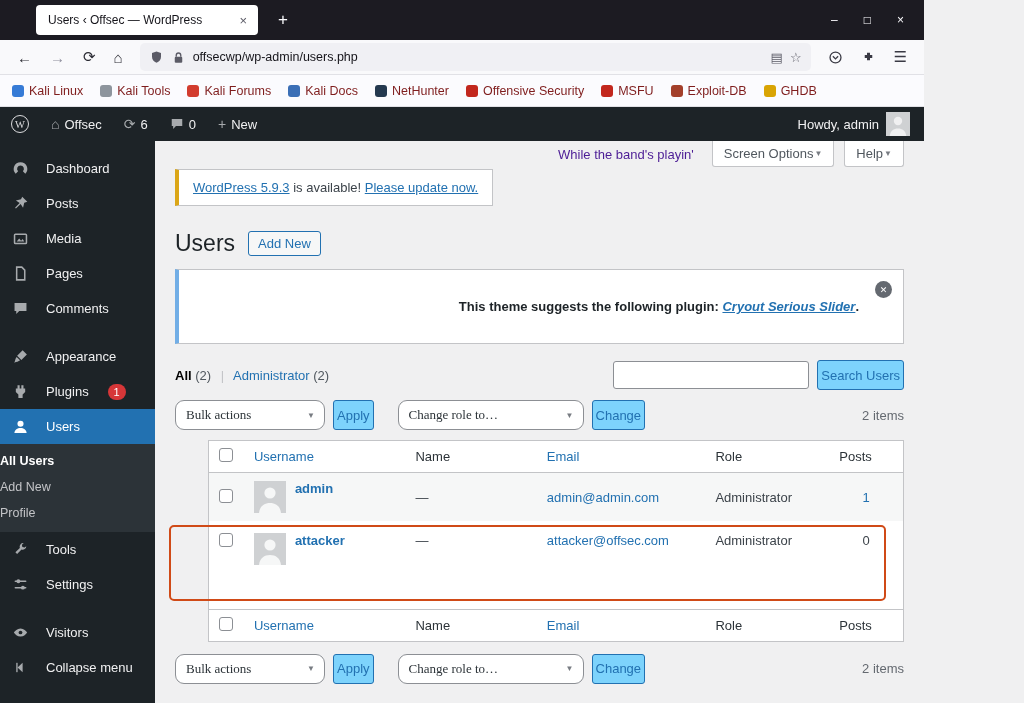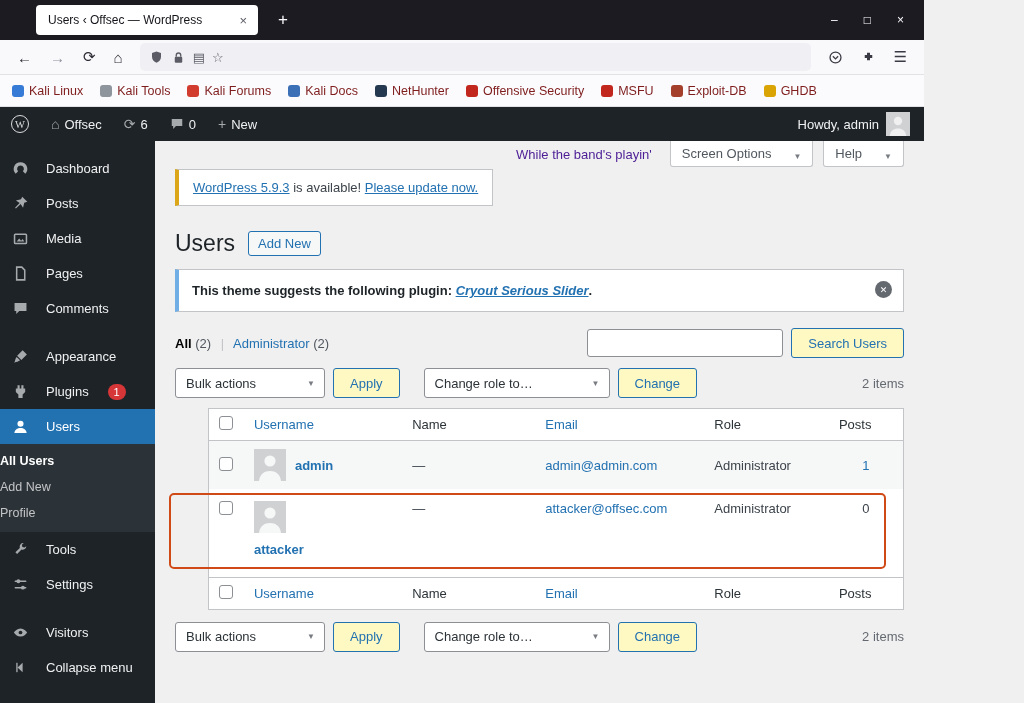--- a/index.html
+++ b/index.html
@@ -63,82 +63,82 @@
   .submenu { background:#2c3338; padding:4px 0 6px; }
   .submenu-item { padding:6px 12px 6px 0; color:#c3c4c7; font-size:12.5px; cursor:pointer; }
   .submenu-item.current { color:#fff; font-weight:bold; }
 
   .content { flex:1; position:relative; padding:0 20px; overflow:hidden; }
 
   .top-right { position:absolute; top:0; right:20px; display:flex; align-items:center; gap:10px; }
   .quote { color:#4c1d95; font-size:13px; margin-right:8px; }
   .screen-tab { background:#fff; border:1px solid #c3c4c7; border-top:none;
                 border-radius:0 0 3px 3px; color:#50575e; font-size:13px;
-                padding:5px 11px; display:flex; align-items:flex-end; gap:22px;
+                padding:5px 11px; display:flex; align-items:center; gap:1px;
                 font-family:inherit; cursor:pointer; }
   .caret { font-size:8px; color:#787c82; }
 
   a { color:#2271b1; text-decoration:none; cursor:pointer; }
   .update-nag { display:inline-block; margin-top:28px; background:#fff;
                 border:1px solid #c3c4c7; border-left:4px solid #dba617;
                 padding:10px 14px; font-size:13px; color:#3c434a; }
   .update-nag a { text-decoration:underline; }
 
   .title-row { margin-top:24px; display:flex; align-items:center; gap:13px; }
   .title-row h1 { margin:0; font-size:23px; font-weight:400; color:#1d2327; }
   .add-new { font-size:13px; padding:4px 9px; border:1px solid #2271b1; border-radius:3px;
              background:#f6f7f7; color:#2271b1; }
 
   .theme-notice { margin-top:12px; background:#fff; border:1px solid #c3c4c7;
                   border-left:4px solid #72aee6; padding:9px 44px 9px 13px;
                   position:relative; font-size:13px; color:#1d2327; }
-  .theme-notice p { margin:4px 0; }
+  .theme-notice p { margin:20px 0;text-align:right; }
   .theme-notice a { text-decoration:underline; }
   .plugin-link { font-style:italic; font-weight:bold; }
   .notice-sep { color:#3c434a; margin:0 3px; }
   .dismiss { position:absolute; top:11px; right:11px; width:17px; height:17px;
              border-radius:50%; background:#646970; color:#fff; font-size:9px;
              display:flex; align-items:center; justify-content:center; cursor:pointer; }
 
   .filter-row { margin-top:16px; display:flex; justify-content:space-between; align-items:center; }
   .filters { font-size:13px; color:#646970; }
   .filters .cur { color:#000; font-weight:bold; }
   .filters .count { color:#50575e; }
   .filters .bar { color:#c3c4c7; margin:0 6px; }
   .search-box { display:flex; align-items:center; gap:8px; }
   .search-box input { width:196px; height:28px; border:1px solid #8c8f94; border-radius:3px;
                       background:#fff; padding:0 8px; font-size:13px; font-family:inherit; }
-  .btn-secondary { background:#fef9c3; border:1px solid #2271b1; color:#2271b1;
-                   border-radius:3px; height:30px; padding:0 16px; font-size:13px;
+  .btn-secondary { background:#7dd3fc; border:1px solid #2271b1; color:#2271b1;
+                   border-radius:3px; height:30px; padding:0 3px; font-size:13px;
                    font-family:inherit; cursor:pointer; }
 
   .tablenav { margin-top:10px; display:flex; align-items:center; gap:8px; }
   .tablenav.bottom { margin-top:12px; }
-  .select { background:#fff; border:1px solid #8c8f94; border-radius:3px; height:30px;
+  .select { background:#fff; border:1px solid #8c8f94; border-radius:9px; height:30px;
             width:150px; display:inline-flex; align-items:center; justify-content:space-between;
-            padding:0 9px 0 10px; font-size:13px; color:#2c3338; cursor:pointer; }
+            padding:0 9px 0 10px; font-size:13px; color:#2c3338; cursor:pointer;font-family:Liberation Serif, serif; }
   .select.wide { width:186px; margin-left:16px; }
   .items-count { margin-left:auto; color:#646970; font-size:13px; }
 
   .table-wrap { margin-top:10px; position:relative;padding-left:33px; }
   table.users { width:100%; border-collapse:collapse; background:#fff;
                 border:1px solid #c3c4c7; font-size:13px; }
   table.users th { text-align:left; font-weight:400; color:#2c3338; padding:7px 10px; }
   thead th { border-bottom:1px solid #c3c4c7; }
   tfoot th { border-top:1px solid #c3c4c7; }
   table.users td { padding:8px 10px; color:#3c434a; vertical-align:middle; }
   tr.odd { background:#f6f7f7; }
   tr.row1 { height:48px; }
   tr.row2 { height:88px; }
   tr.row2 td { vertical-align:top; padding-top:12px; }
   .col-posts { text-align:center; }
   .checkbox { width:14px; height:14px; border:1px solid #8c8f94; border-radius:3px;
               background:#fff; display:inline-block; cursor:pointer; }
-  .user-cell { display:flex; align-items:center; gap:9px; }
-  tr.row2 .user-cell { align-items:flex-start;flex-direction:column; }
+  .user-cell { display:flex; align-items:flex-start; gap:9px; }
+  tr.row2 .user-cell { align-items:flex-start; }
   .avatar { width:32px; height:32px; flex:none; display:block; }
   .uname { font-weight:bold; }
   .annotation { position:absolute; left:-6px; top:85px; width:717px; height:76px;
                 border:2px solid #d04a17; border-radius:5px; pointer-events:none; z-index:4; }
 </style>
 </head>
 <body>
 
 <div class="screen">
 
@@ -165,20 +165,21 @@
         <svg class="mini" viewBox="0 0 20 20" fill="#5b5b66">
             <path d="M10 2l6 2v5c0 4-2.5 6.5-6 8-3.5-1.5-6-4-6-8V4z"></path>
           </svg>
       </span>
       <span>
         <svg class="mini" viewBox="0 0 20 20">
             <rect x="5" y="9" width="10" height="8" rx="1.5" fill="#5b5b66"></rect>
             <path d="M7 9V7a3 3 0 0 1 6 0v2" fill="none" stroke="#5b5b66" stroke-width="1.8"></path>
           </svg>
       </span>
+      <span class="url-text">offsecwp/wp-admin/users.php</span>
       <span class="url-ico">▤</span>
       <span class="url-ico">☆</span>
     </div>
     <span class="tool-ico">
       <svg class="mini" viewBox="0 0 20 20">
           <circle cx="10" cy="10" r="7.3" fill="none" stroke="#3a3a44" stroke-width="1.7"></circle>
           <path d="M6.5 8.3L10 11.8l3.5-3.5" fill="none" stroke="#3a3a44" stroke-width="1.7"></path>
         </svg>
     </span>
     <span class="tool-ico">

